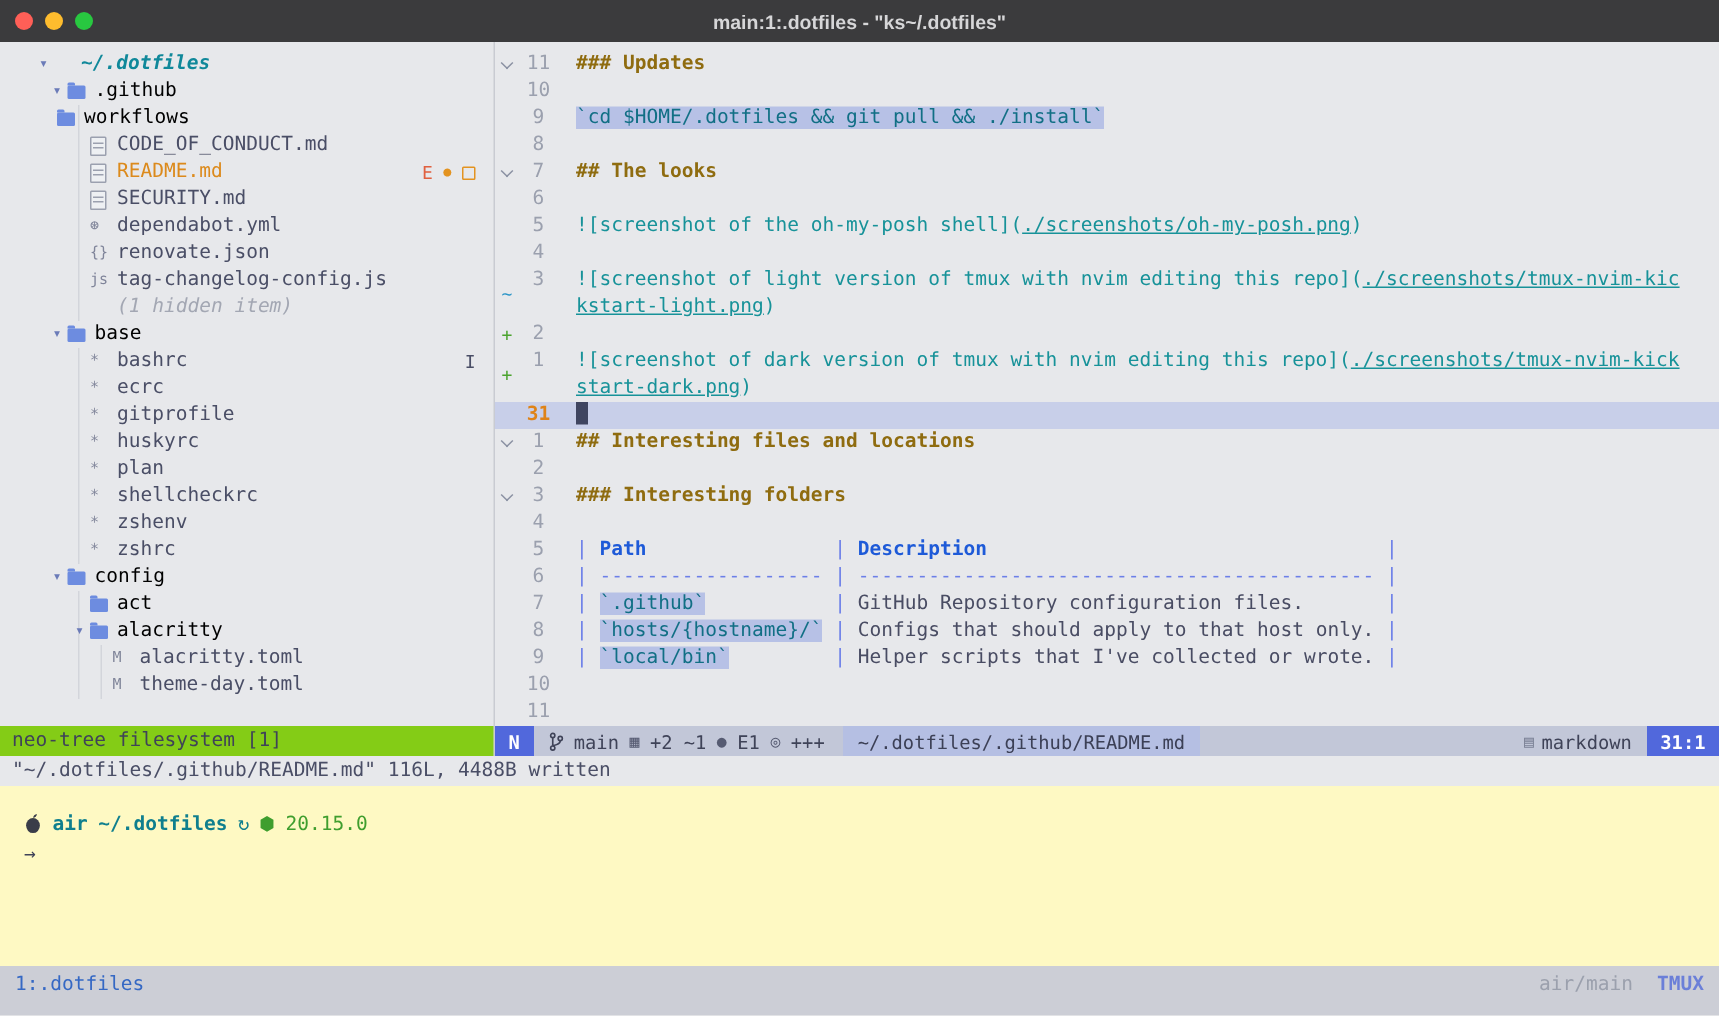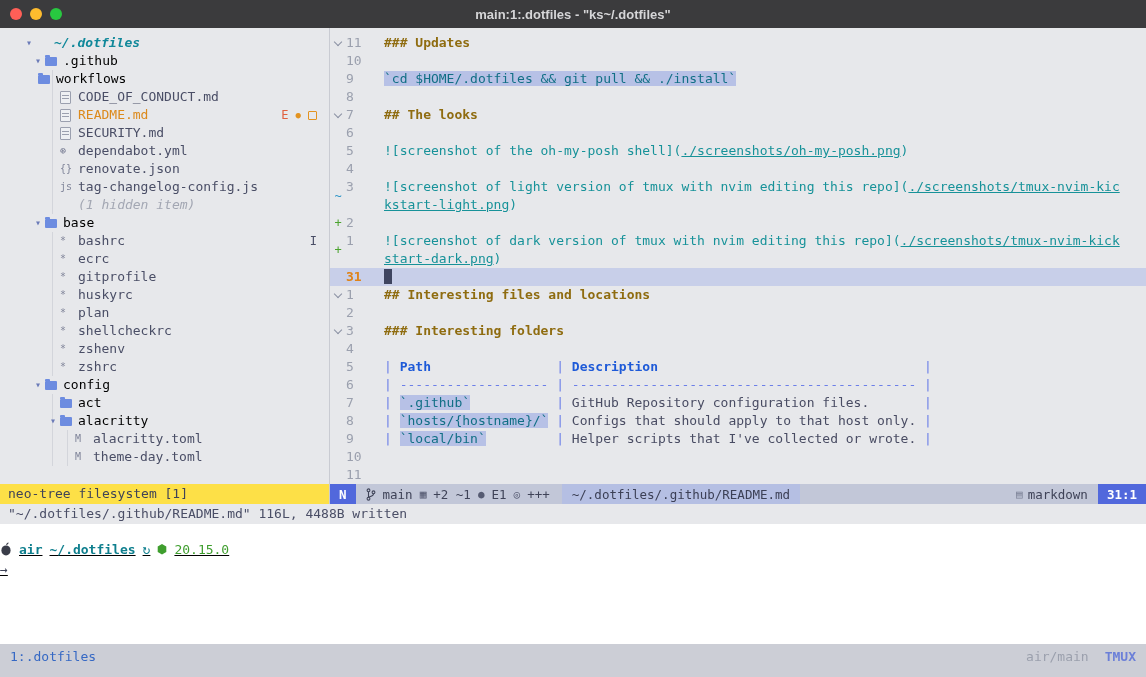--- a/index.html
+++ b/index.html
@@ -37,31 +37,31 @@
   .style-file .tlabel{color:#4a4e66;}
   .style-readme .tlabel{color:#dc8a1c;}
   .style-hidden .tlabel{color:#a3a7b3;font-style:italic;}
   .badge{margin-left:auto;font-size:12px;}
   .badge.purple{color:#8839ef;font-weight:bold;}
   .badge.dark{color:#4a4e66;}
   .marks{margin-left:auto;display:flex;align-items:center;gap:7px;}
   .mark-e{color:#e0603f;font-size:12px;}
   .mark-dot{color:#e39320;font-size:9px;}
   .mark-sq{width:7px;height:7px;border:1.5px solid #e39320;border-radius:1px;display:inline-block;}
-  .tree-status{height:20px;flex:0 0 20px;background:#fde047;color:#3f4358;font-size:13px;line-height:20px;padding-left:8px;white-space:pre;}
+  .tree-status{height:20px;flex:0 0 20px;background:#84cc16;color:#3f4358;font-size:13px;line-height:20px;padding-left:8px;white-space:pre;}
 
   .editor{flex:1;display:flex;flex-direction:column;background:#e7e8eb;min-width:0;}
   .lines{flex:1;padding-top:6px;font-size:13px;line-height:18px;overflow:hidden;}
   .eline{display:flex;min-height:18px;}
   .eline.cursorline{background:#c8cfe9;}
   .marker{width:16px;flex:0 0 16px;text-align:center;font-size:12px;display:flex;align-items:center;justify-content:center;}
   .marker.add{color:#4ba32e;}
   .marker.change{color:#2e96c8;}
   .chev{width:5px;height:5px;border-right:1.5px solid #8a90a2;border-bottom:1.5px solid #8a90a2;transform:rotate(45deg);display:inline-block;margin-top:-3px;}
-  .lnum{width:26px;flex:0 0 26px;text-align:left;color:#9ba0ae;}
+  .lnum{width:26px;flex:0 0 26px;text-align:center;color:#9ba0ae;}
   .lnum.cur{color:#df8318;font-weight:bold;}
   .ltext{margin-left:12px;white-space:pre-wrap;word-break:break-all;max-width:94ch;color:#4a4e66;}
   .seg-heading{color:#8f6c10;font-weight:bold;}
   .seg-code{color:#116f85;background:#b7c1e6;}
   .seg-link{color:#179299;}
   .seg-url{color:#179299;text-decoration:underline;}
   .seg-pipe{color:#6c7fe8;}
   .seg-th{color:#1e5ad8;font-weight:bold;}
   .seg-dash{color:#6c7fe8;}
   .seg-text{color:#494c63;}
@@ -73,21 +73,21 @@
   .sl-left{display:flex;align-items:center;gap:7px;padding:0 10px;white-space:pre;}
   .sl-icon{color:#565b72;font-size:11px;}
   .sl-file{background:#b5bfe3;padding:0 10px;height:100%;display:flex;align-items:center;color:#3c4056;margin-left:2px;white-space:pre;}
   .sl-spacer{flex:1;}
   .sl-ft{display:flex;align-items:center;gap:5px;padding-right:10px;white-space:pre;}
   .ft-icon{color:#7c8296;font-size:11px;}
   .sl-pos{background:#5168dc;color:#fff;font-weight:bold;padding:0 9px;height:100%;display:flex;align-items:center;}
 
   
   .cmdline{height:20px;flex:0 0 20px;line-height:20px;padding-left:8px;font-size:13px;color:#4a4e66;background:#e7e8eb;white-space:pre;}
-  .shell{flex:1;background:#ffffff;padding:16px 0 0;text-decoration:underline;}
+  .shell{flex:1;background:#fef9c3;padding:16px 16px 0;}
   .prompt-line{display:flex;align-items:center;gap:7px;font-size:13px;height:18px;}
   .p-host,.p-path{color:#0f7f8e;font-weight:bold;}
   .p-git{color:#0f7f8e;}
   .p-version{color:#3f9e2e;}
   .arrow-line{margin-top:3px;font-size:13px;color:#3f4358;height:18px;line-height:18px;}
   .tmux-bar{height:33px;flex:0 0 33px;background:#ccced6;display:flex;align-items:flex-start;padding:5px 10px 0;font-size:13px;box-sizing:border-box;}
   .tmux-left{color:#3568c4;white-space:pre;}
   .tmux-right{margin-left:auto;display:flex;gap:16px;}
   .tmux-session{color:#9ba0ad;}
   .tmux-badge{color:#6b7fd8;font-weight:bold;}

